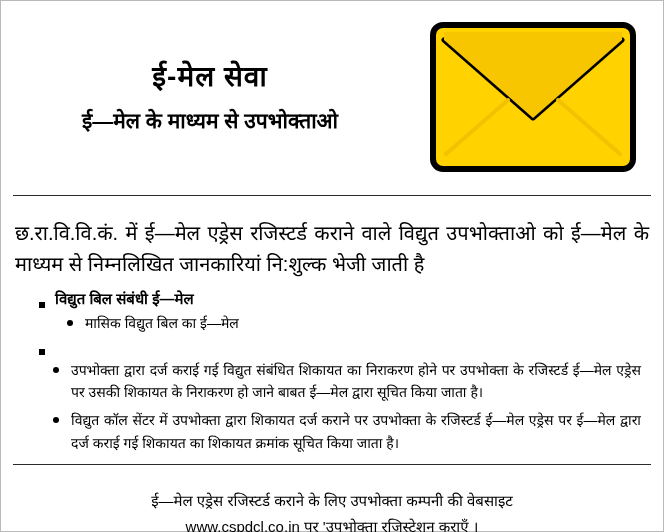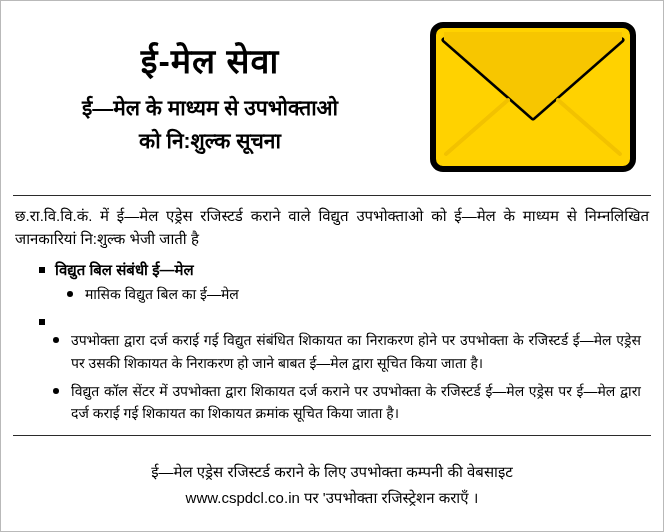--- a/index.html
+++ b/index.html
@@ -32,21 +32,21 @@
   .header-left {
     flex: 1 1 auto;
     display: flex;
     flex-direction: column;
     align-items: center;
     justify-content: center;
     padding-top: 6px;
     padding-right: 8px;
   }
   .title {
-    font-size: 34px;
+    font-size: 28px;
     font-weight: bold;
     letter-spacing: 1px;
     line-height: 1.1;
     margin-bottom: 12px;
     text-align: center;
   }
   .subtitle {
     font-size: 21px;
     font-weight: bold;
     line-height: 1.55;
@@ -67,31 +67,31 @@
   .rule {
     border: 0;
     border-top: 1px solid #2b2b2b;
     margin: 8px 0 0 0;
   }
   .rule.top { margin-top: 12px; }
   .rule.bottom { margin-top: 10px; }
 
   
   .intro {
-    font-size: 15px;
+    font-size: 20px;
     line-height: 1.55;
     text-align: justify;
-    margin: 8px 2px 8px 2px;
+    margin: 22px 2px 8px 2px;
   }
   .section {
     margin: 0 0 2px 0;
   }
   .sec-head {
     display: flex;
-    align-items: flex-start;
+    align-items: flex-end;
     font-size: 15px;
     font-weight: bold;
     margin: 6px 0 4px 26px;
   }
   .sq {
     display: inline-block;
     width: 6px;
     height: 6px;
     background: #000;
     margin-top: 8px;
@@ -138,21 +138,20 @@
 </head>
 <body>
 
 <div class="slide">
 
   <div class="header">
     <div class="header-left">
       <div class="title">ई-मेल सेवा</div>
       <div class="subtitle">
         <div>ई—मेल के माध्यम से उपभोक्ताओ</div>
-        <div>को नि:शुल्क सूचना</div>
       </div>
     </div>
     <div class="header-right">
       <svg class="env-wrap" viewBox="0 0 206 150">
         <rect x="3" y="3" width="200" height="144" rx="10" ry="10" fill="#FFD200" stroke="#000000" stroke-width="6"></rect>
         <path d="M14 18 L103 96 L192 18" fill="none" stroke="#000000" stroke-width="5" stroke-linecap="round" stroke-linejoin="round"></path>
         <path d="M14 18 L103 96 L192 18 L192 10 L14 10 Z" fill="#F7C600" stroke="none"></path>
         <path d="M16 132 L78 78" fill="none" stroke="#F2C200" stroke-width="4" stroke-linecap="round"></path>
         <path d="M190 132 L128 78" fill="none" stroke="#F2C200" stroke-width="4" stroke-linecap="round"></path>
       </svg>

